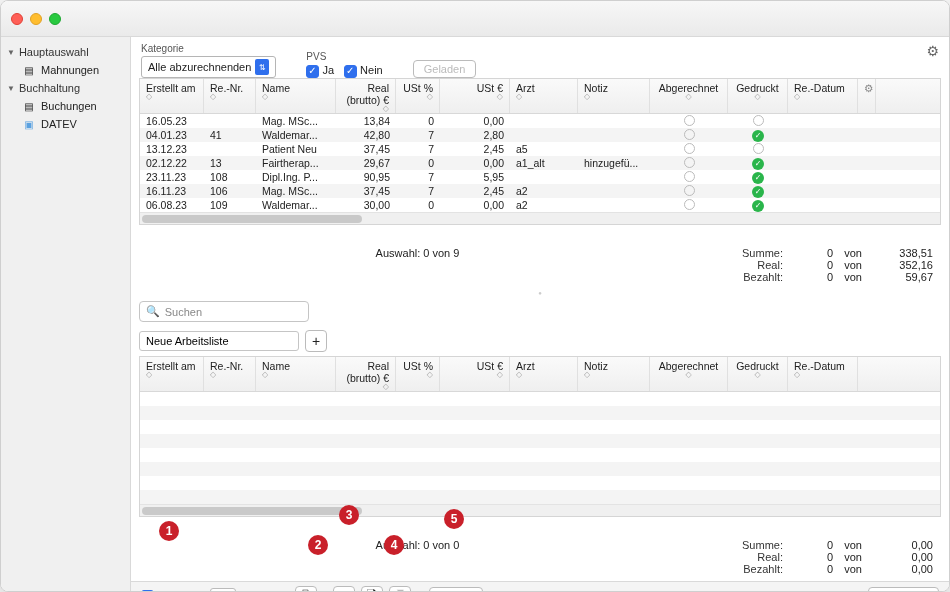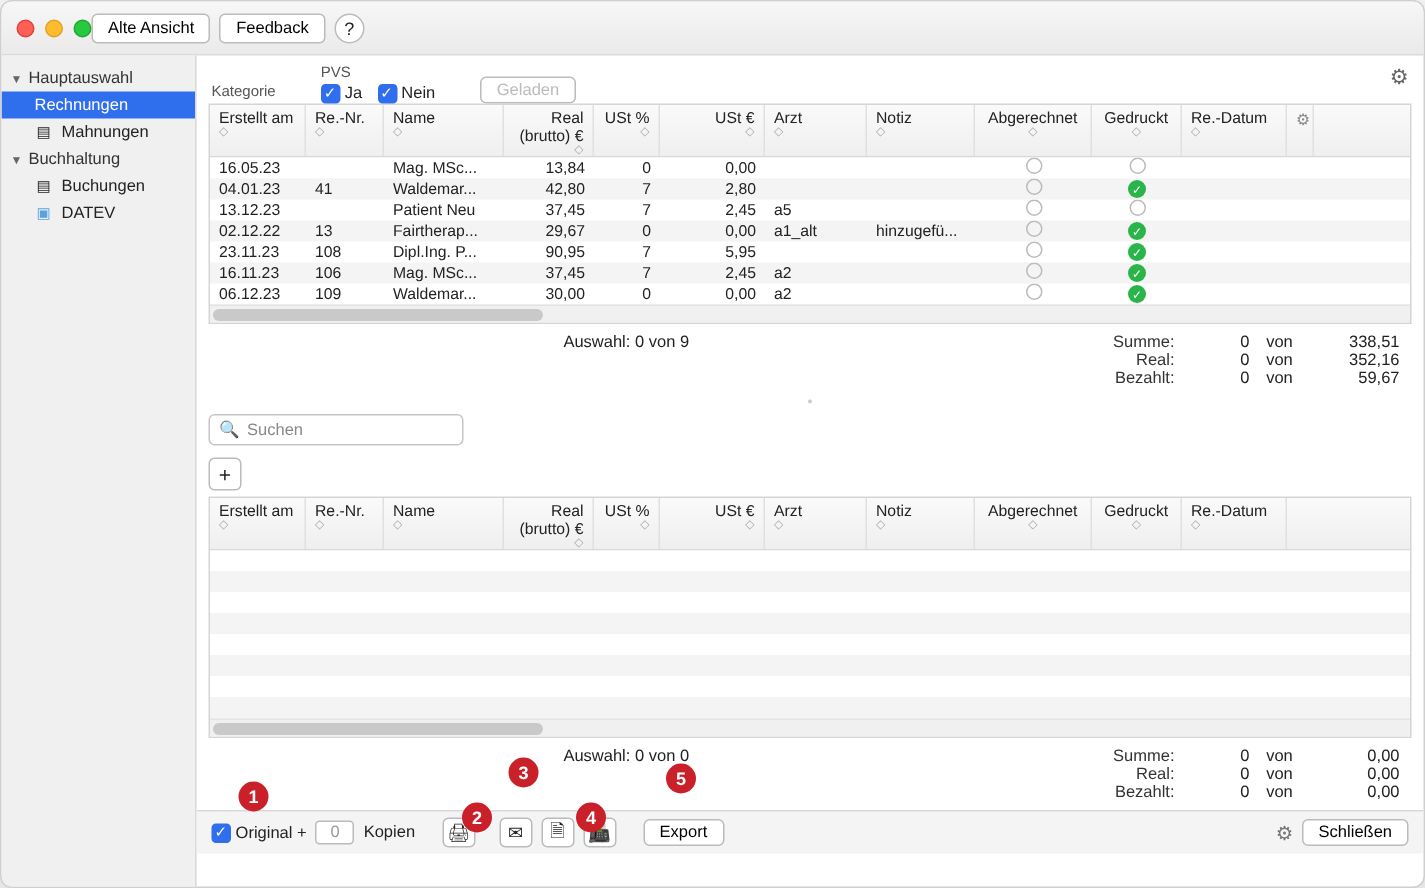--- a/index.html
+++ b/index.html
@@ -39,21 +39,21 @@
   .th .sort { font-size:8px; color:#aaa; display:block; line-height:6px; }
   .tbody { background:#fff; }
   .tr { display:flex; height:14px; align-items:center; }
   .tr:nth-child(even){ background:#f4f4f4; }
   .td { padding: 0 6px; font-size:10.5px; overflow:hidden; white-space:nowrap; text-overflow:ellipsis; }
   .c0{width:64px}.c1{width:52px}.c2{width:80px}.c3{width:60px;text-align:right}.c4{width:44px;text-align:right}.c5{width:70px;text-align:right}.c6{width:68px}.c7{width:72px}.c8{width:78px;text-align:center}.c9{width:60px;text-align:center}.c10{width:70px}.cgear{width:18px;text-align:center;color:#888}
   .dot-open { width:11px; height:11px; border:1.5px solid #bbb; border-radius:50%; display:inline-block; }
   .dot-green { width:12px; height:12px; background:#2ab54b; border-radius:50%; display:inline-flex; align-items:center; justify-content:center; color:#fff; font-size:8px; }
   .scroll-h { height:12px; background:#f0f0f0; border-top:1px solid #e3e3e3; position:relative; }
   .scroll-h .thumb { position:absolute; left:2px; top:2px; height:8px; width:220px; background:#c9c9c9; border-radius:4px; }
-  .summary { display:flex; justify-content:flex-end; gap:40px; padding: 6px 16px; font-size:11px; }
+  .summary { display:flex; justify-content:flex-end; gap:40px; padding: 6px 16px; font-size:11px;margin-top:16px; }
   .summary .col-l { text-align:right; width:55px; color:#333;}
   .summary .col-v1 { width:50px; text-align:right; }
   .summary .col-von { width:40px; text-align:center; }
   .summary .col-v2 { width:60px; text-align:right; }
   .search { margin: 4px 8px; width:170px; border:1px solid #c5c5c5; border-radius:4px; padding:3px 6px; font-size:11px; color:#888; display:flex; align-items:center; gap:5px;}
   .worklist-row { display:flex; align-items:center; gap:6px; padding: 4px 8px; }
   .worklist-row input { flex: 0 0 160px; border:1px solid #c5c5c5; border-radius:3px; padding:3px 6px; font-size:11px; }
   .plus { width:22px; height:22px; border:1px solid #bbb; border-radius:4px; display:inline-flex; align-items:center; justify-content:center; font-size:14px; cursor:pointer; background:#fff;}
   .empty-tbody { height:112px; background:repeating-linear-gradient(#fff,#fff 14px,#f4f4f4 14px,#f4f4f4 28px); }
   .footer { display:flex; align-items:center; gap:6px; padding: 4px 10px; border-top:1px solid #d9d9d9; background:#f4f4f4; }
@@ -66,37 +66,29 @@
 <body>
 
 <div class="window">
 
   <div class="titlebar">
     <div class="traffic">
       <span class="tl-close"></span>
       <span class="tl-min"></span>
       <span class="tl-max"></span>
     </div>
-    <div class="right">
-      <button class="btn">Alte Ansicht</button>
-      <button class="btn">Feedback</button>
-      <span class="help-btn">?</span>
-    </div>
   </div>
 
   <div class="body">
 
     <div class="sidebar">
       <div class="side-head">
           <span class="chev">▼</span>
           <span>Hauptauswahl</span>
         </div>
-      <div class="side-item selected">
-          <span>Rechnungen</span>
-        </div>
       <div class="side-item">
           <span class="side-icon">▤</span>
           <span>Mahnungen</span>
         </div>
       <div class="side-head">
           <span class="chev">▼</span>
           <span>Buchhaltung</span>
         </div>
       <div class="side-item">
           <span class="side-icon">▤</span>
@@ -107,20 +99,24 @@
           <span>DATEV</span>
         </div>
     </div>
 
     <div class="main">
       <span class="gear-right">⚙</span>
 
       <div class="topfilters">
         <div>
           <div class="lbl">Kategorie</div>
+          <div class="select">
+              <span>Alle abzurechnenden</span>
+              <span class="arrow">⇅</span>
+            </div>
         </div>
         <div>
           <div class="lbl">PVS</div>
           <div style="display:flex; gap:10px; align-items:flex-end;">
             <label><input type="checkbox" class="cb" checked="" style=""> <span>Ja</span></label>
             <label><input type="checkbox" class="cb" checked="" style=""> <span>Nein</span></label>
           </div>
         </div>
         <div style="align-self:flex-end">
           <button class="btn" style="color:#bbb">Geladen</button>
@@ -216,21 +212,21 @@
               <div class="td c3">37,45</div>
               <div class="td c4">7</div>
               <div class="td c5">2,45</div>
               <div class="td c6">a2</div>
               <div class="td c7"></div>
               <div class="td c8"><span class="dot-open"></span></div>
               <div class="td c9"><span class="dot-green">✓</span></div>
               <div class="td c10"></div>
             </div>
             <div class="tr">
-              <div class="td c0">06.12.23</div>
+              <div class="td c0">06.08.23</div>
               <div class="td c1">109</div>
               <div class="td c2">Waldemar...</div>
               <div class="td c3">30,00</div>
               <div class="td c4">0</div>
               <div class="td c5">0,00</div>
               <div class="td c6">a2</div>
               <div class="td c7"></div>
               <div class="td c8"><span class="dot-open"></span></div>
               <div class="td c9"><span class="dot-green">✓</span></div>
               <div class="td c10"></div>
@@ -266,20 +262,21 @@
       </div>
 
       <div style="text-align:center; color:#ccc; font-size:6px; padding:1px 0">●</div>
 
       <div class="search">
           <span>🔍</span>
           <span>Suchen</span>
         </div>
 
       <div class="worklist-row">
+        <input type="text" value="Neue Arbeitsliste" style="">
         <span class="plus">+</span>
       </div>
 
       <div class="table">
         <div class="thead">
           <div class="th c0"><span>Erstellt am</span><span class="sort">◇</span></div>
           <div class="th c1"><span>Re.-Nr.</span><span class="sort">◇</span></div>
           <div class="th c2"><span>Name</span><span class="sort">◇</span></div>
           <div class="th c3"><span>Real (brutto) €</span><span class="sort">◇</span></div>
           <div class="th c4"><span>USt %</span><span class="sort">◇</span></div>

